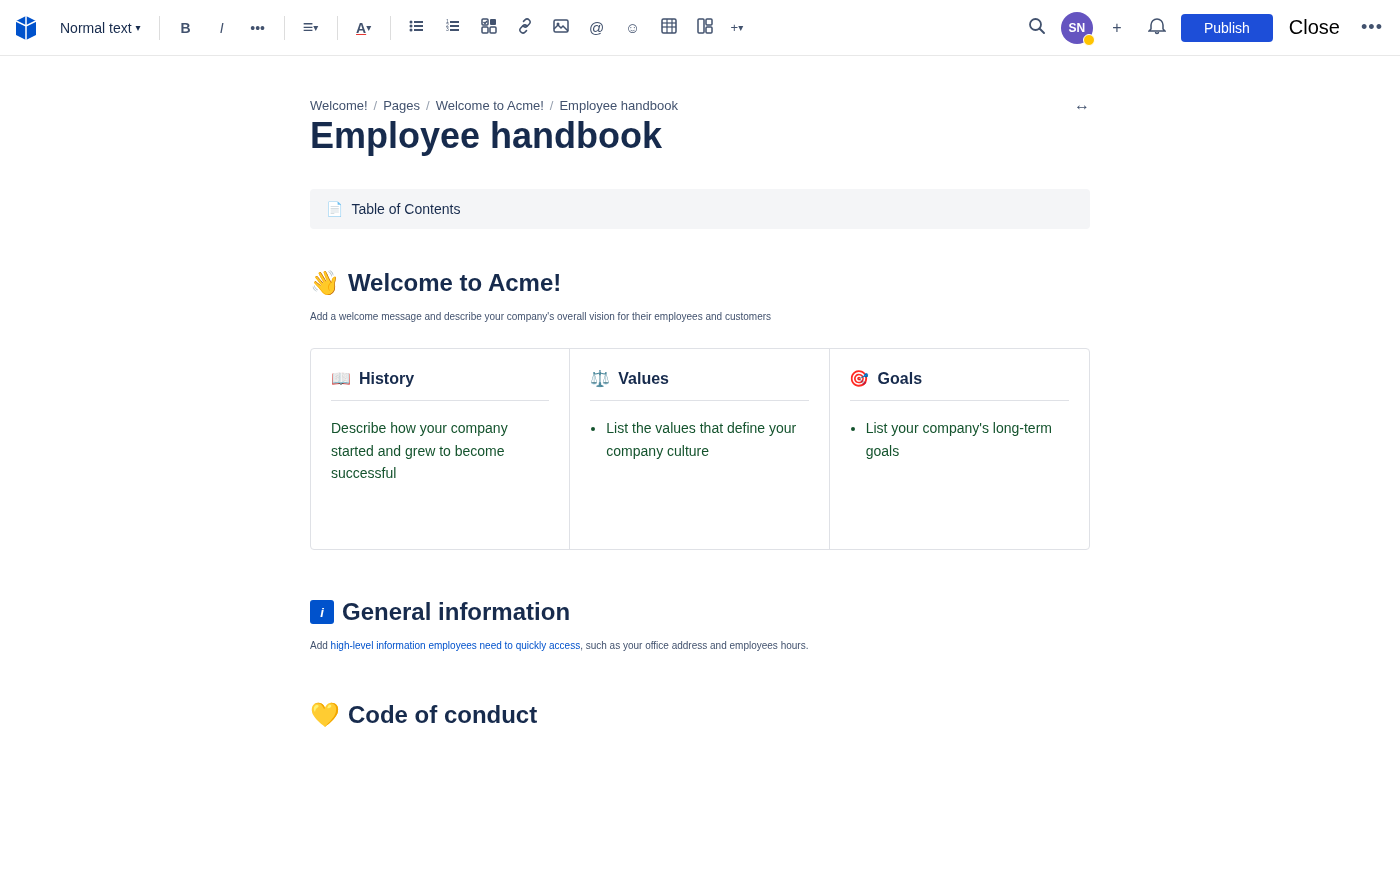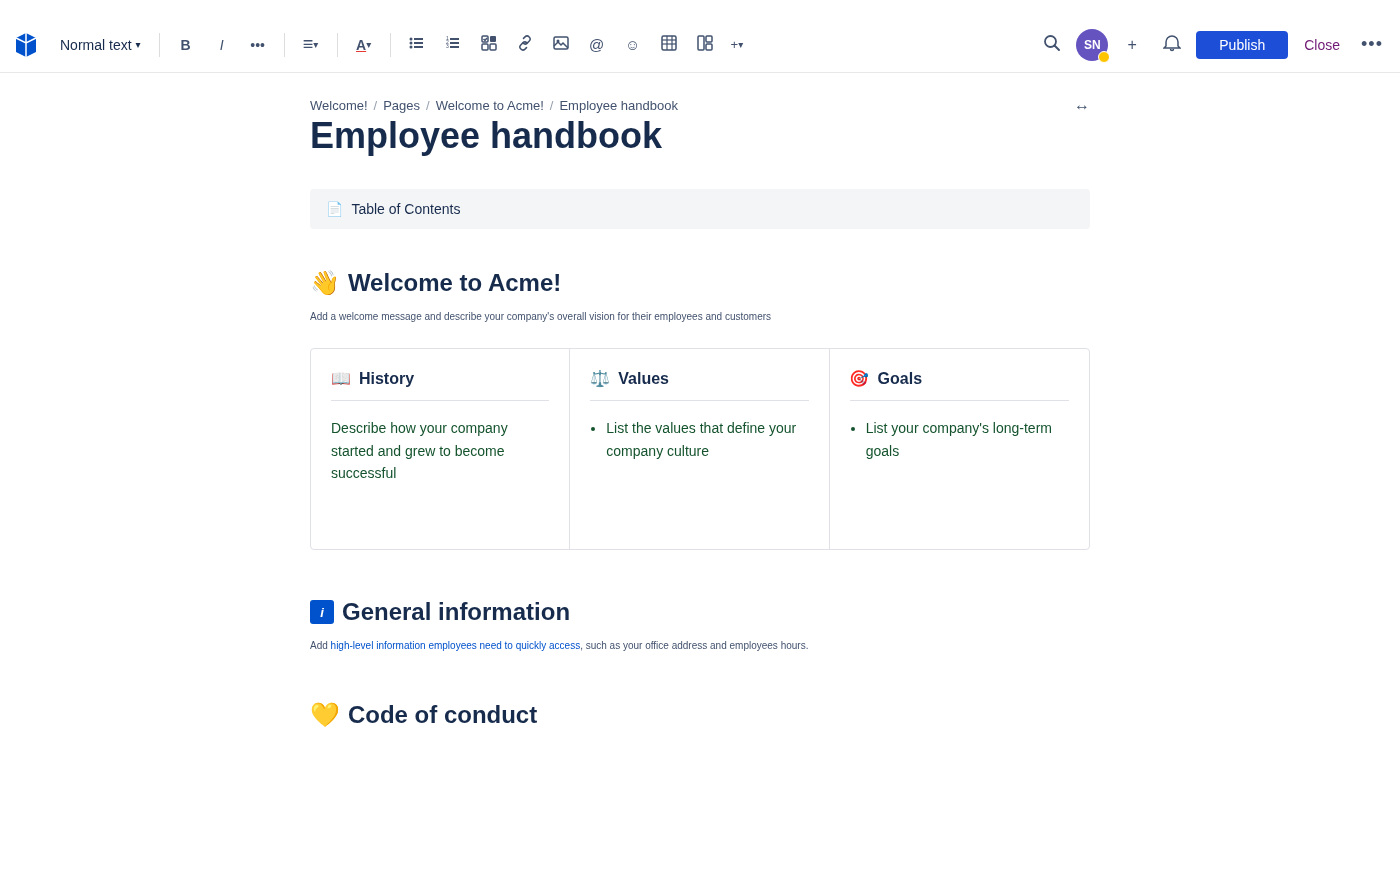--- a/index.html
+++ b/index.html
@@ -2,21 +2,21 @@
 <html><head>
   <meta charset="utf-8">
   <style>
     * { box-sizing: border-box; margin: 0; padding: 0; }
     body { font-family: -apple-system, BlinkMacSystemFont, 'Segoe UI', sans-serif; background: #fff; color: #172b4d; }
 
     
     .toolbar {
       display: flex; align-items: center; height: 56px;
       border-bottom: 1px solid #e8e8e8; padding: 0 12px; gap: 4px;
-      position: sticky; top: 17px; background: #fff; z-index: 100;
+      position: sticky; top: 0; background: #fff; z-index: 100;
     }
     .toolbar-logo { width: 28px; height: 28px; margin-right: 8px; }
     .toolbar-logo svg { width: 28px; height: 28px; }
     .toolbar-separator { width: 1px; height: 24px; background: #ddd; margin: 0 6px; }
     .toolbar-dropdown {
       display: flex; align-items: center; gap: 4px; padding: 4px 8px;
       border-radius: 4px; cursor: pointer; font-size: 14px; color: #172b4d;
       border: none; background: transparent;
     }
     .toolbar-btn {
@@ -25,21 +25,21 @@
       background: transparent; cursor: pointer; font-size: 14px; color: #42526e;
     }
     .toolbar-btn.bold { font-weight: bold; }
     .toolbar-btn.italic { font-style: italic; }
     .toolbar-right { margin-left: auto; display: flex; align-items: center; gap: 8px; }
     .publish-btn {
       background: #1d4ed8; color: #fff; border: none; border-radius: 4px;
       padding: 6px 23px; font-size: 14px; font-weight: 500; cursor: pointer;
     }
     .close-btn {
-      background: transparent; border: none; font-size: 14px; color: #701a75;
+      background: transparent; border: none; font-size: 20px; color: #000000;
       cursor: pointer; padding: 6px 8px; border-radius: 4px;
     }
     .avatar {
       width: 32px; height: 32px; border-radius: 50%; background: #6554c0;
       display: flex; align-items: center; justify-content: center;
       color: #ffffff; font-size: 12px; font-weight: bold; position: relative;
     }
     .avatar .badge {
       position: absolute; bottom: -2px; right: -2px; width: 12px; height: 12px;
       background: #ffc400; border-radius: 50%; border: 1px solid #fff;

